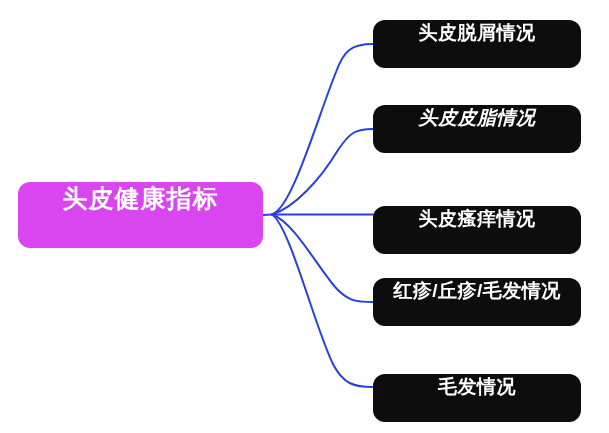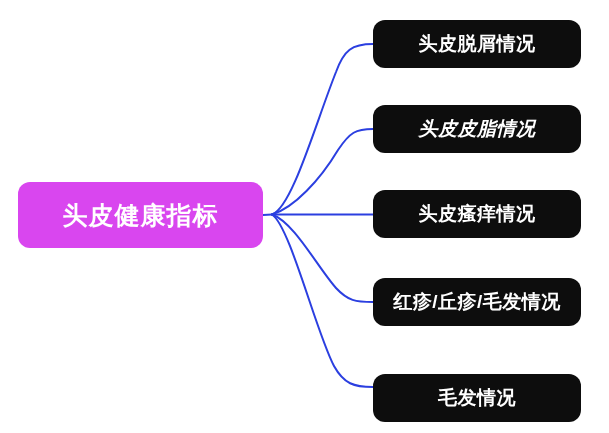--- a/index.html
+++ b/index.html
@@ -23,21 +23,20 @@
     position: absolute;
     left: 0;
     top: 0;
     width: 609px;
     height: 433px;
     pointer-events: none;
   }
   .node {
     position: absolute;
     display: flex;
-    align-items: center;
     justify-content: center;
     box-sizing: border-box;
     text-align: center;
     white-space: nowrap;
   }
   .node-root {
     left: 18px;
     top: 182px;
     width: 245px;
     height: 66px;
@@ -54,21 +53,21 @@
     height: 48px;
     background: #0d0d0d;
     border-radius: 12px;
     color: #ffffff;
     font-size: 19px;
     font-weight: bold;
     letter-spacing: 0.5px;
   }
   .node-branch-0 { top: 20px; }
   .node-branch-1 { top: 105px; font-style: italic; }
-  .node-branch-2 { top: 190px; }
+  .node-branch-2 { top: 206px; }
   .node-branch-3 { top: 278px; }
   .node-branch-4 { top: 374px; }
   .node-label {
     display: block;
   }
 </style>
 </head>
 <body>
 
 <div id="mindmap">

